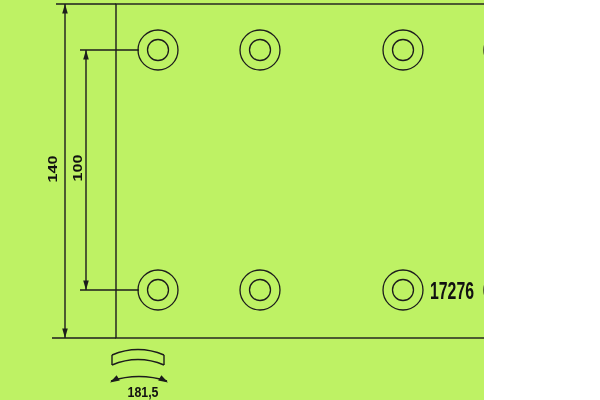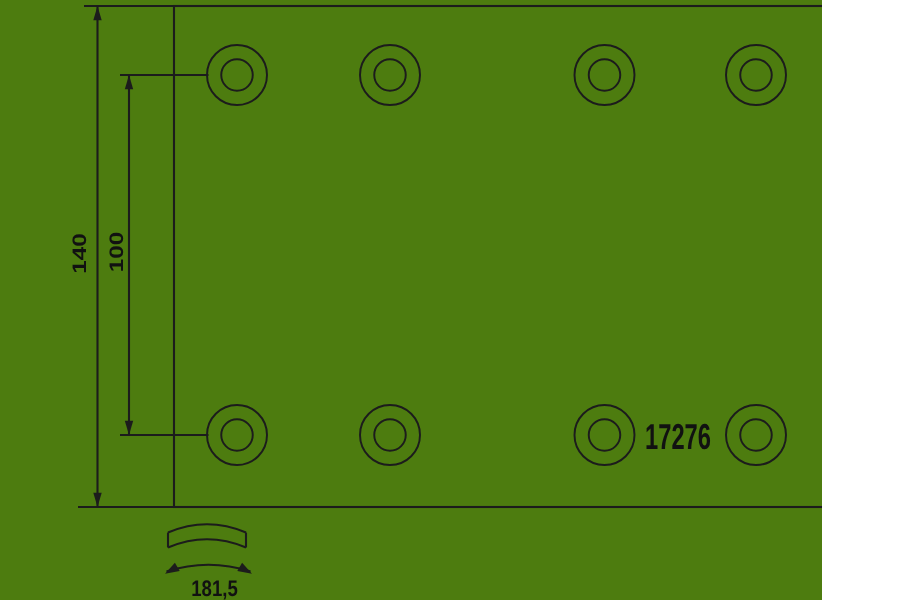--- a/index.html
+++ b/index.html
@@ -3,22 +3,22 @@
 <meta charset="utf-8">
 <style>
   html, body { margin: 0; padding: 0; }
   body {
     width: 600px; height: 400px;
     background: #ffffff;
     font-family: "Liberation Sans", "DejaVu Sans", sans-serif;
   }
   .drawing-stage {
     position: relative;
-    width: 548px; height: 400px;
-    background: #4d7c0f;
+    width: 484px; height: 400px;
+    background: #bef264;
     overflow: hidden;
   }
   svg { display: block; }
   svg text {
     fill: #111111;
     font-weight: bold;
     font-family: "Liberation Sans", "DejaVu Sans", sans-serif;
   }
 </style>
 </head>

